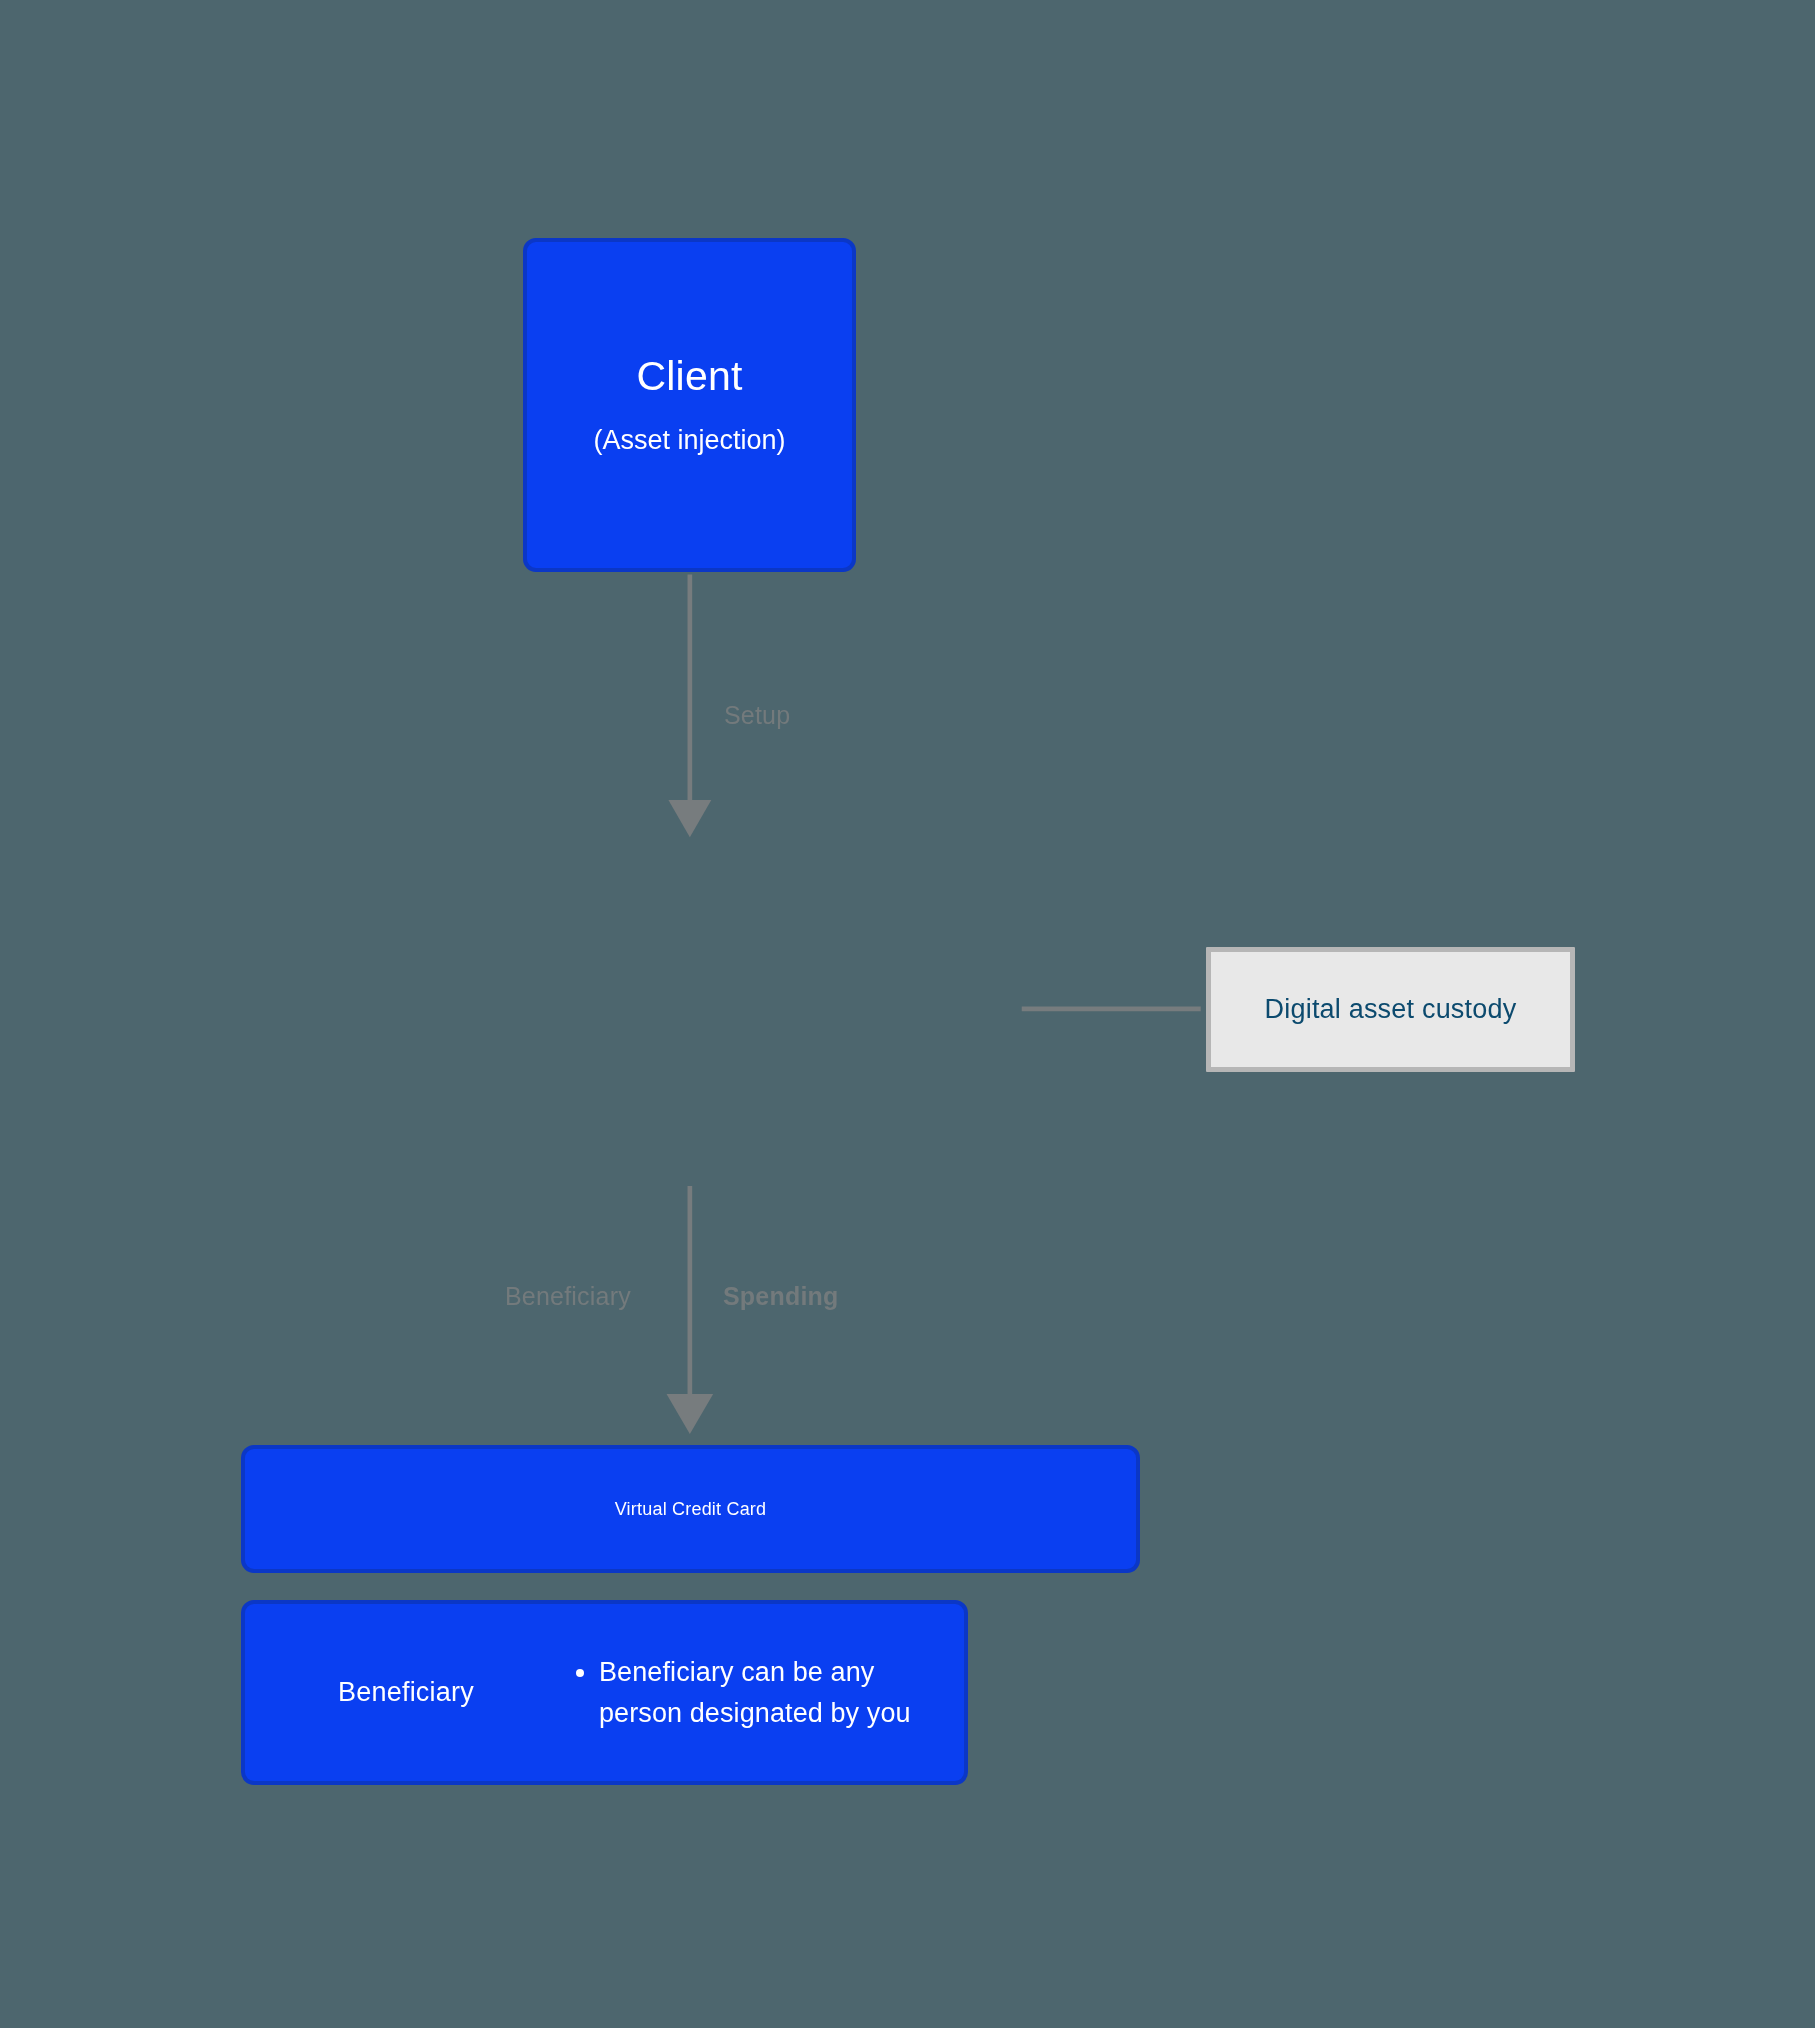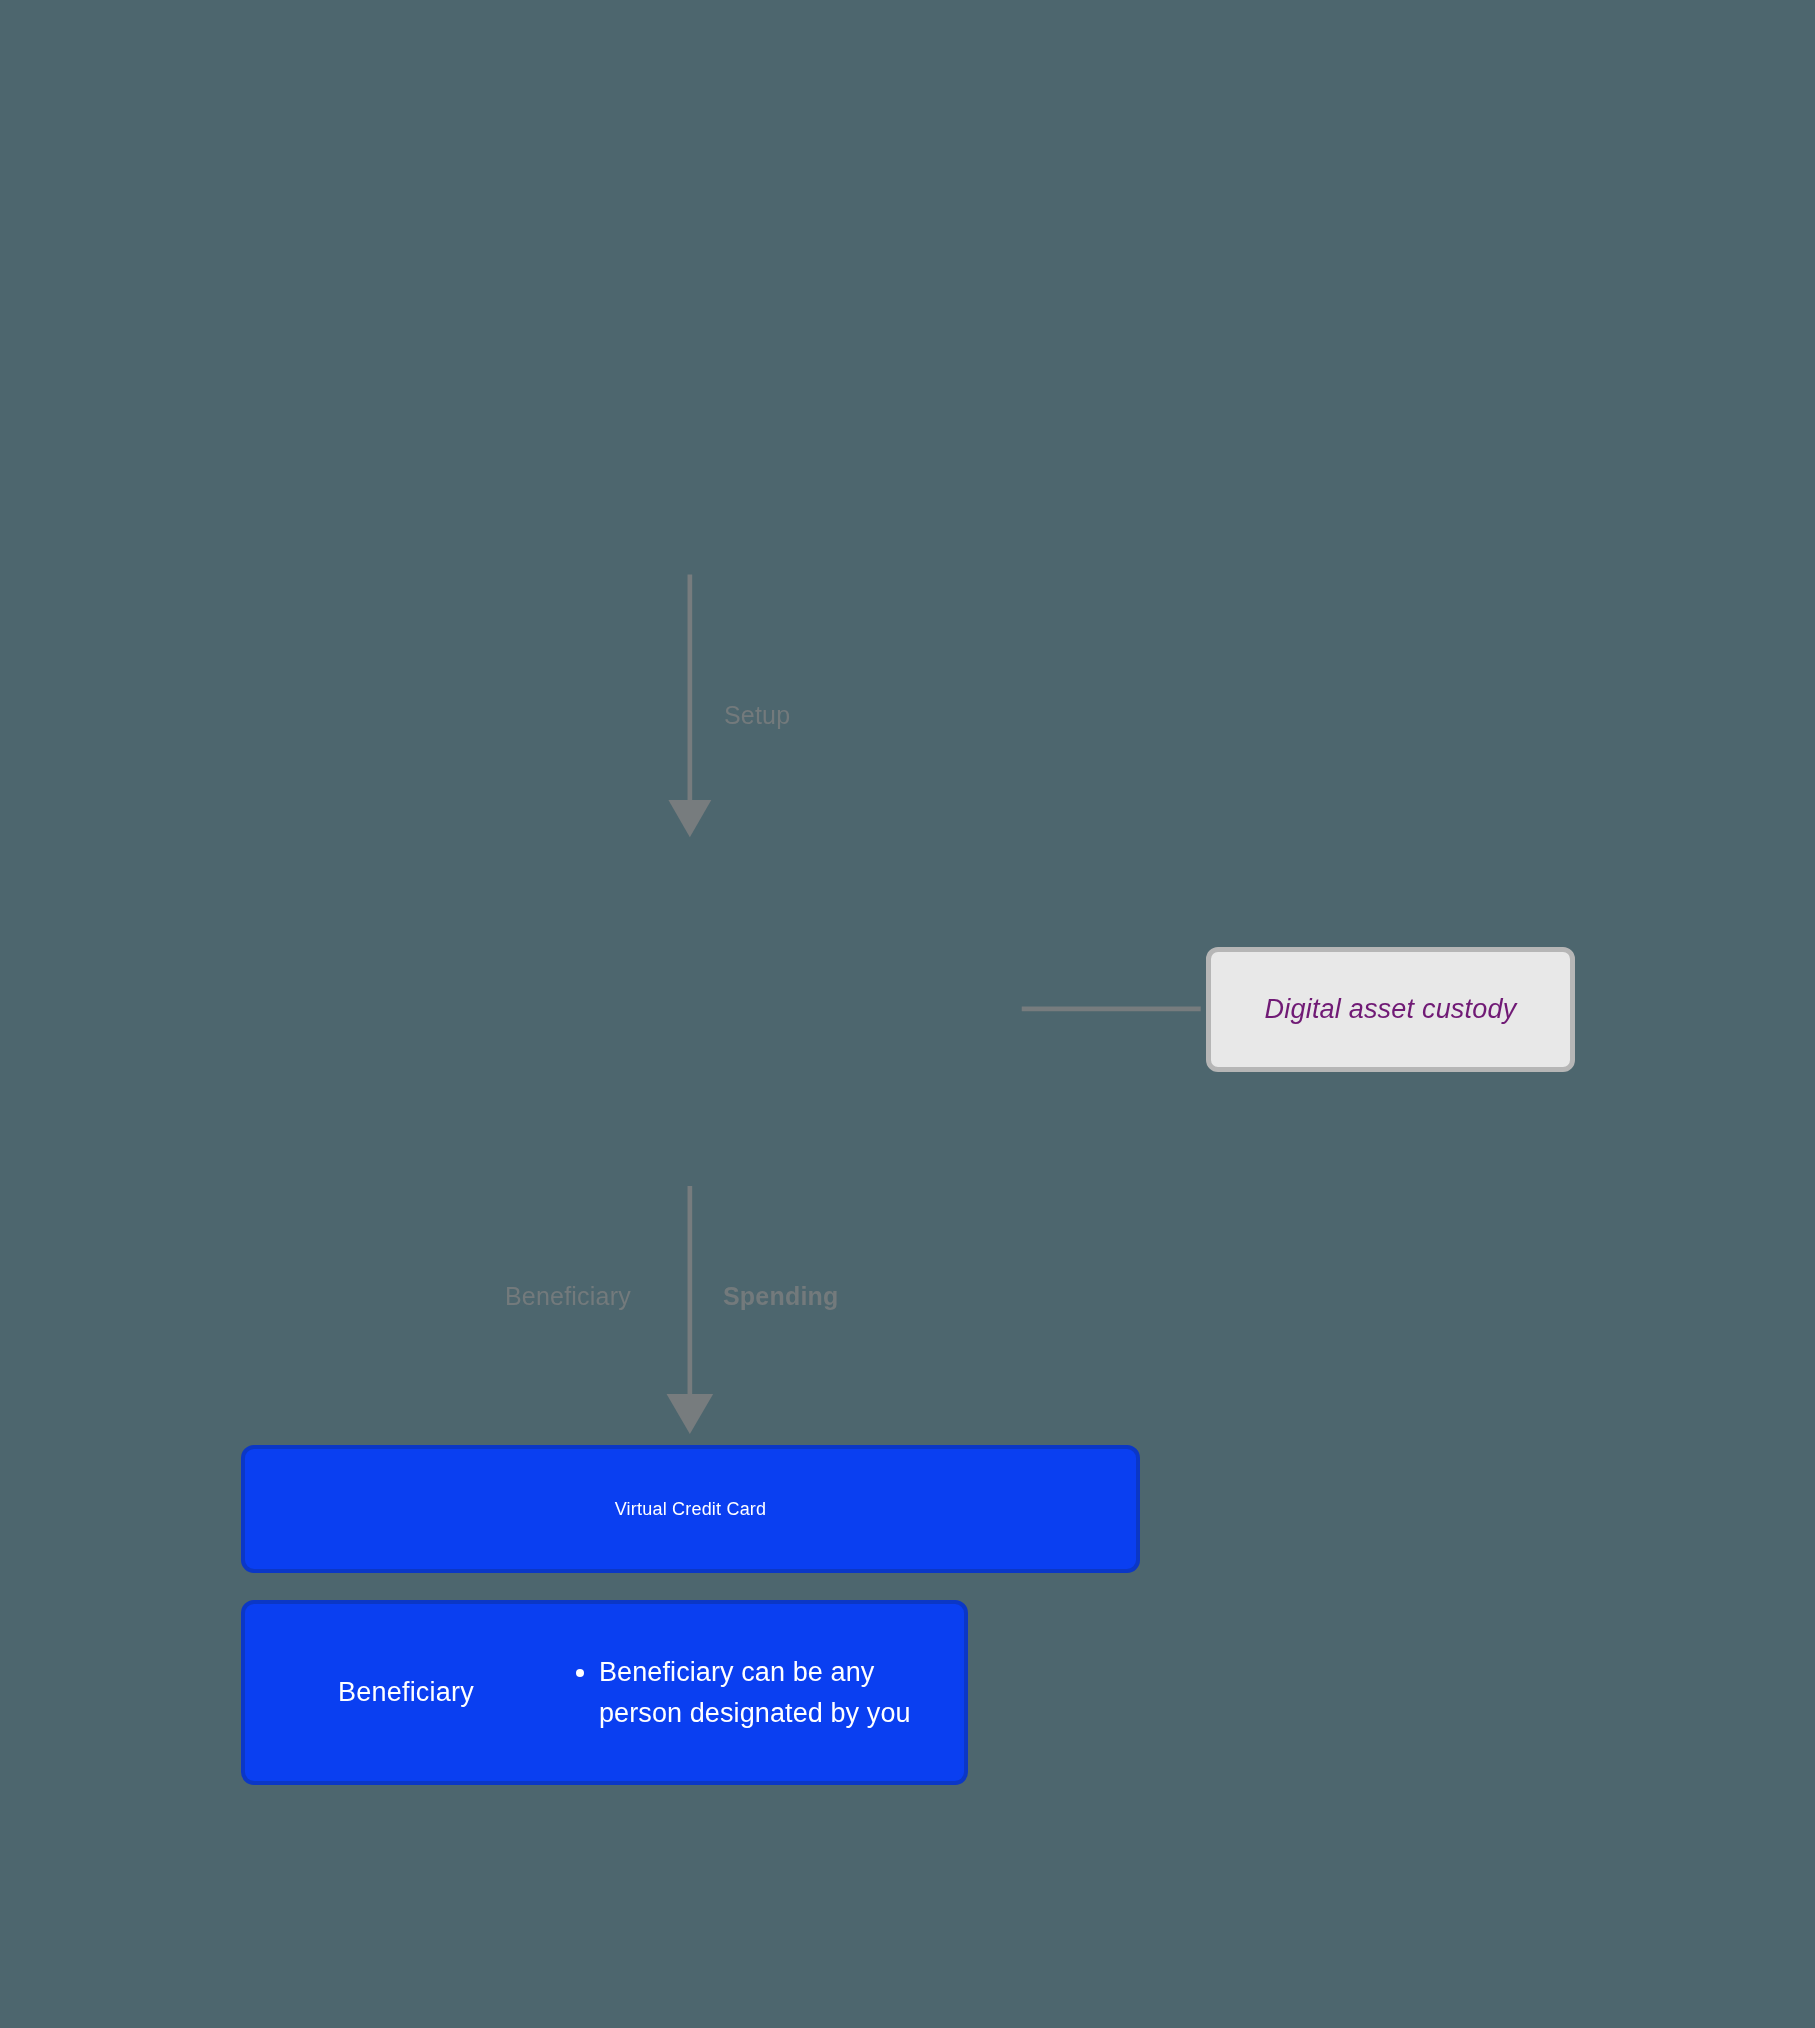--- a/index.html
+++ b/index.html
@@ -46,23 +46,22 @@
   .node-blue {
     background: #0a3ff1;
     border: 4.7px solid #0b37c6;
     border-radius: 13px;
     color: #ffffff;
   }
 
   .node-gray {
     background: #e8e8e8;
     border: 5.6px solid #b6b6b6;
-    border-radius: 12px;
-    color: #701a75;
-    font-style: italic;
+    border-radius: 1px;
+    color: #0c4a6e;
   }
 
   
   #node-client {
     left: 523px;
     top: 238px;
     width: 333px;
     height: 334px;
     flex-direction: column;
     gap: 0;
@@ -190,20 +189,24 @@
       <polygon points="740,1538 715,1495 765,1495" fill="#777c7e"></polygon>
     </g>
   </svg>
 
   <div class="edge-label" id="edge-label-setup">Setup</div>
 
   <div class="edge-label" id="edge-label-allocation">Beneficiary</div>
 
   <div class="edge-label" id="edge-label-spending">Spending</div>
 
+  <div class="node node-blue" id="node-client">
+    <div class="client-title">Client</div>
+    <div class="client-sub">(Asset injection)</div>
+  </div>
 
 
   <div class="node node-gray" id="node-custody">
     <span>Digital asset custody</span>
   </div>
 
   <div class="node node-blue" id="node-virtual-credit-card">
     <span>Virtual Credit Card</span>
   </div>
 

